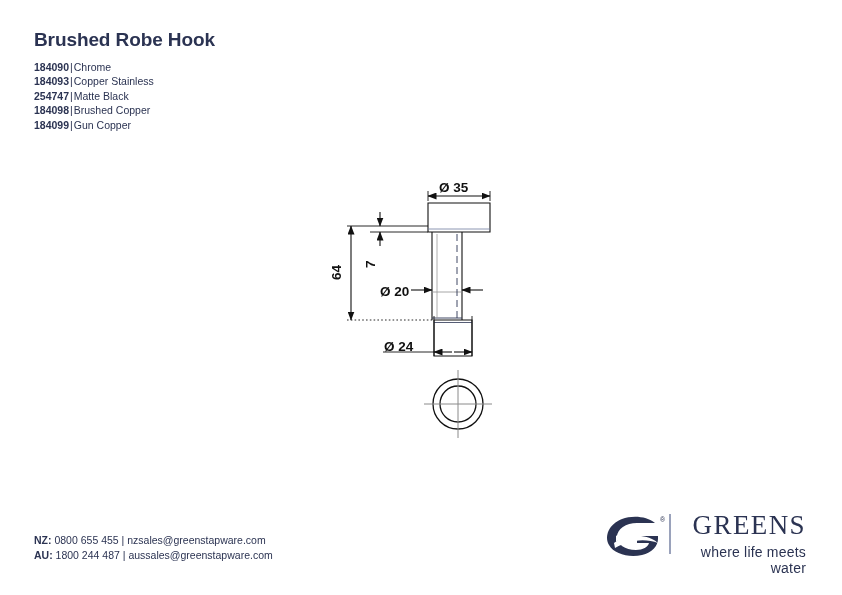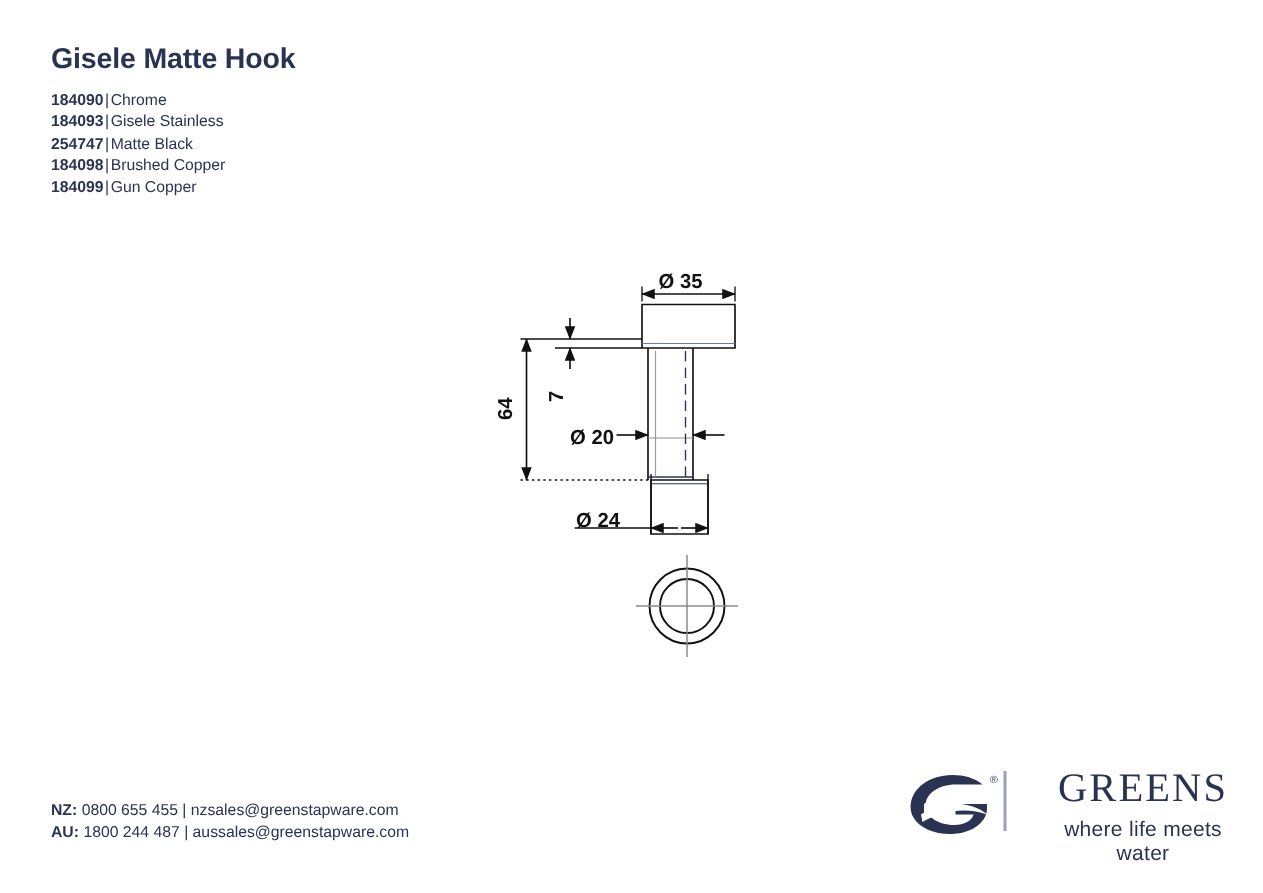--- a/index.html
+++ b/index.html
@@ -70,51 +70,51 @@
 
   #footer-logo {
     position: absolute;
     left: 600px;
     top: 508px;
     width: 215px;
     height: 56px;
   }
   #brand-block {
     position: absolute;
-    left: 92px;
+    left: 66px;
     top: 0px;
     width: 140px;
-    text-align: center;
+    text-align: right;
   }
   #brand-name {
     font-family: "Liberation Serif", serif;
     font-size: 27px;
     letter-spacing: 1.4px;
     color: #2b3352;
     line-height: 1;
     margin-top: 4px;
   }
   #brand-tagline {
     font-size: 14px;
     color: #2b3352;
     letter-spacing: 0.2px;
     margin-top: 5px;
   }
 </style>
 </head>
 <body>
 
 <div id="header">
-  <h1 id="product-title">Gisele Matte Hook</h1>
+  <h1 id="product-title">Brushed Robe Hook</h1>
   <ul id="variant-list">
     <li>
       <span class="v-code">184090</span><span class="v-sep">|</span><span class="v-name">Chrome</span>
     </li>
     <li>
-      <span class="v-code">184093</span><span class="v-sep">|</span><span class="v-name">Gisele Stainless</span>
+      <span class="v-code">184093</span><span class="v-sep">|</span><span class="v-name">Copper Stainless</span>
     </li>
     <li>
       <span class="v-code">254747</span><span class="v-sep">|</span><span class="v-name">Matte Black</span>
     </li>
     <li>
       <span class="v-code">184098</span><span class="v-sep">|</span><span class="v-name">Brushed Copper</span>
     </li>
     <li>
       <span class="v-code">184099</span><span class="v-sep">|</span><span class="v-name">Gun Copper</span>
     </li>

